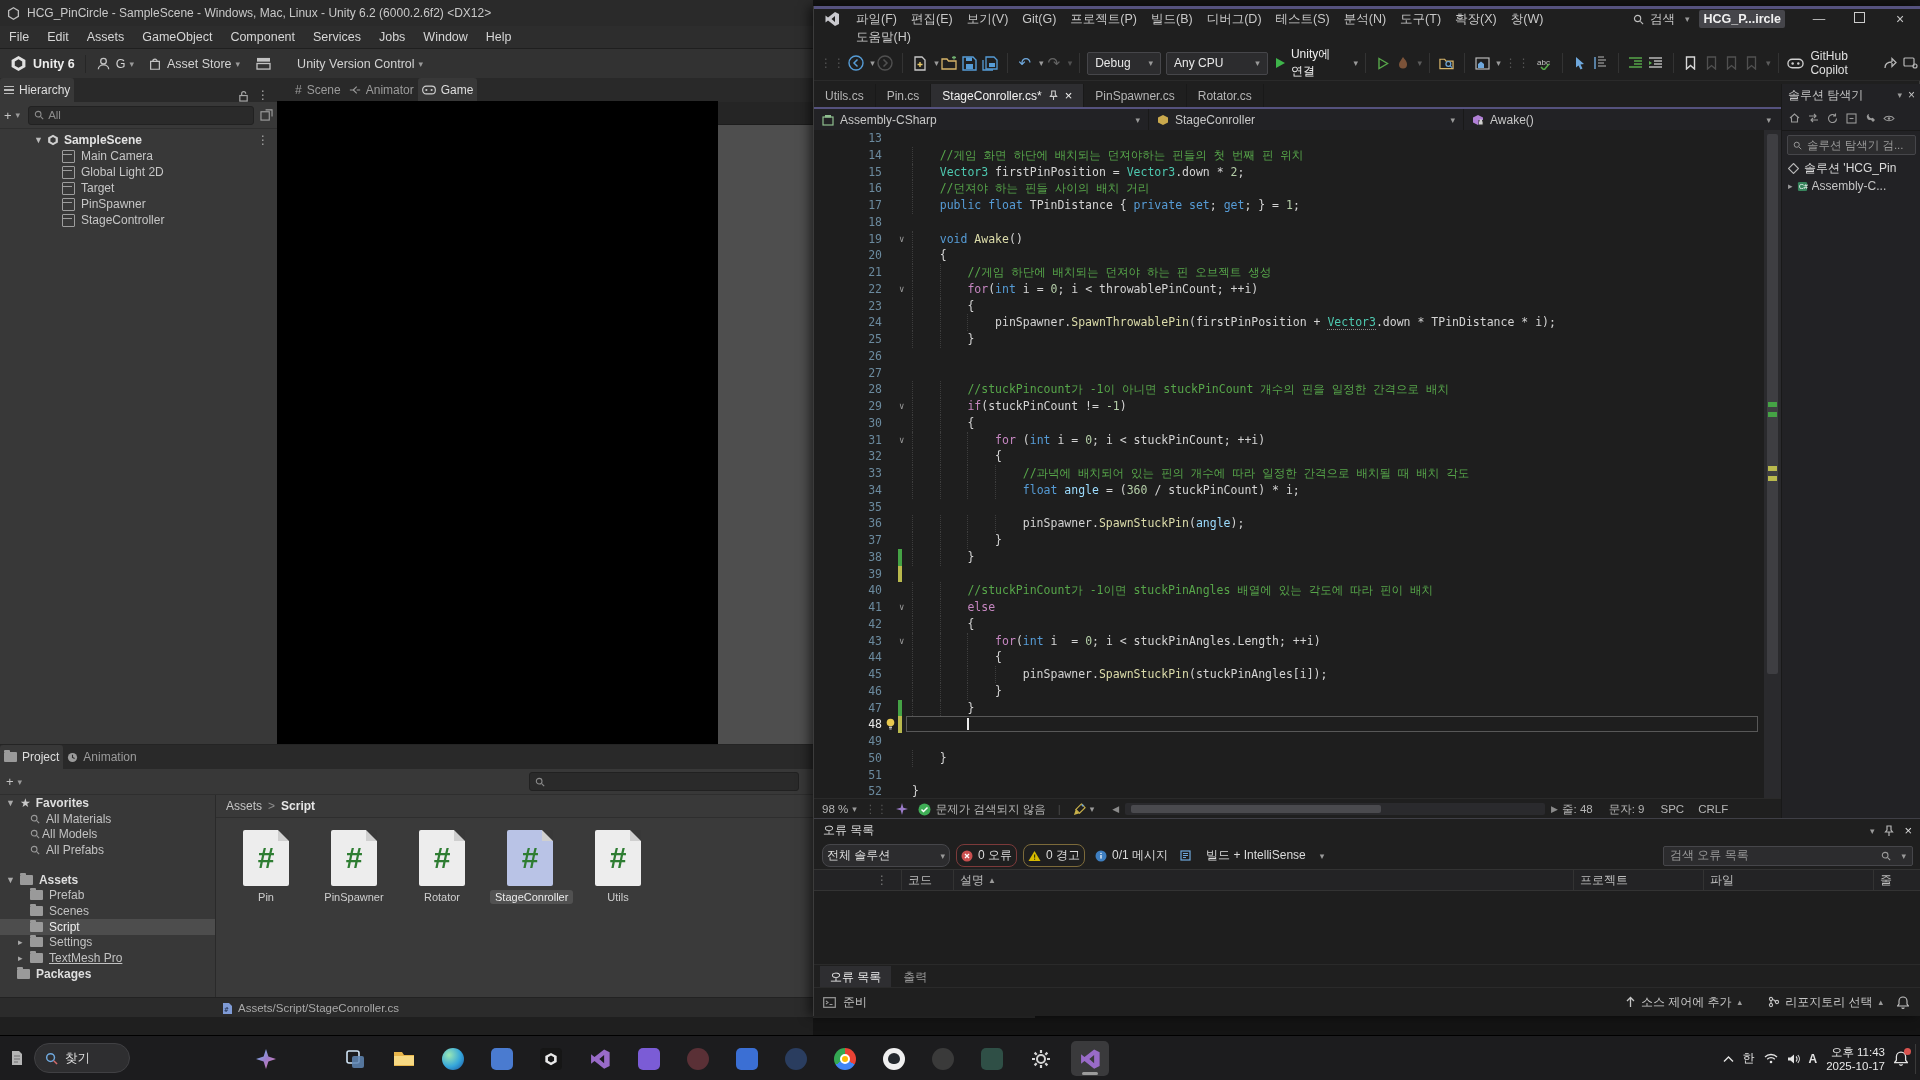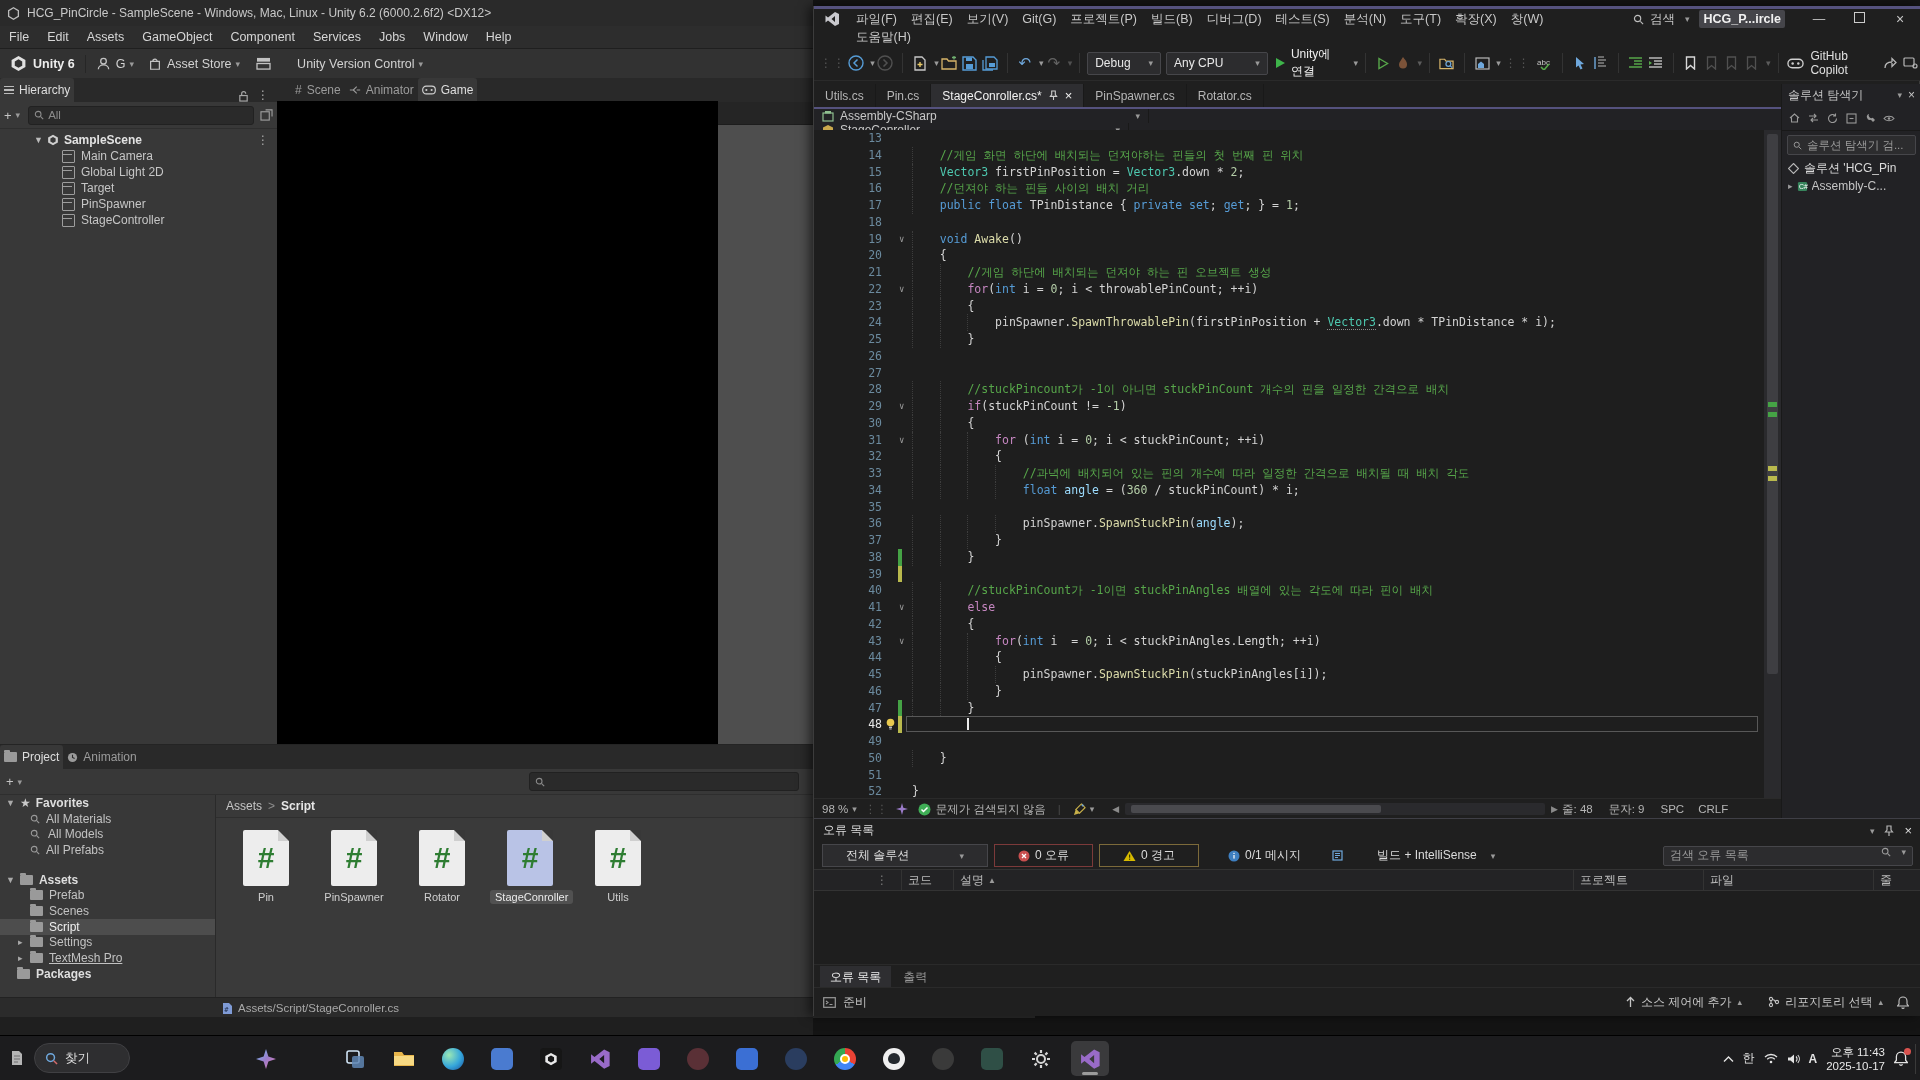--- a/index.html
+++ b/index.html
@@ -55,21 +55,21 @@
   #vs-title{left:0;top:3px;width:1107px;height:37px;background:#1f1f1f;font-size:12.5px;color:#c8c8c8;}
   .vsmenu{padding:0 7px;cursor:default;}
   #vs-toolbar{left:0;top:40px;width:1107px;height:34px;background:#1f1f1f;border-bottom:1px solid #2a2a2a;display:flex;align-items:center;font-size:12px;color:#c8c8c8;}
   .vs-dd{background:#2c2c2e;border:1px solid #46464a;border-radius:2px;height:21px;display:flex;align-items:center;padding:0 7px;gap:14px;font-size:12px;color:#e8e8e8;}
   .tb-sep{width:1px;height:20px;background:#333;margin:0 7px;}
   .tbi{width:20px;height:20px;display:flex;align-items:center;justify-content:center;margin:0 2px;color:#c8c8c8;}
   #vs-tabs{left:0;top:78px;width:1107px;height:23px;background:#1f1f1f;display:flex;align-items:flex-end;font-size:12px;color:#b6b6b6;}
   .vstab{height:23px;display:flex;align-items:center;padding:0 11px;gap:7px;border-right:1px solid #191919;}
   .vstab.active{background:#2e2e31;color:#f2f2f2;}
   #vs-purple{left:0;top:101px;width:1107px;height:2px;background:#55527e;}
-  #vs-nav{left:0;top:103px;width:1107px;height:21px;background:#222225;border-bottom:1px solid #191919;display:flex;font-size:12px;color:#c8c8c8;flex-direction:column;}
+  #vs-nav{left:0;top:103px;width:1107px;height:21px;background:#222225;border-bottom:1px solid #191919;display:flex;font-size:12px;color:#c8c8c8;}
   .navcell{display:flex;align-items:center;gap:6px;padding:0 8px;border-right:1px solid #191919;}
   
   #vs-editor{left:0;top:124px;width:950px;height:668px;background:#1e1e1e;overflow:hidden;}
   .cl{position:relative;height:16.75px;font-family:"DejaVu Sans Mono","Liberation Mono",monospace;font-size:11.5px;line-height:16.75px;white-space:pre;}
   .cl .ln{position:absolute;left:0;width:68px;text-align:right;color:#6b8a9e;}
   .cl.cur .ln{color:#e6e6e6;}
   .cl .bar{position:absolute;left:84px;top:0;bottom:0;width:4px;}
   .cl .bar.g{background:#45a245;}
   .cl .bar.y{background:#b9b94d;}
   .cl .fold{position:absolute;left:85px;top:0;color:#9a9a9a;font-size:9px;}
@@ -78,21 +78,21 @@
   .cl.cur .curbox{position:absolute;left:92px;right:6px;top:0;bottom:1px;border:1px solid #585858;}
   .caret{position:absolute;top:2px;width:1.5px;height:12px;background:#ececec;}
   .c{color:#57A64A}.k{color:#569CD6}.cf{color:#C586C0}.t{color:#4EC9B0}.m{color:#DCDCAA}
   .v{color:#9CDCFE}.n{color:#B5CEA8}.p{color:#d4d4d4}
   .tu{color:#4EC9B0;border-bottom:1px dotted #8a8a8a;}
   #vs-vscroll{left:950px;top:124px;width:17px;height:668px;background:#2a2a2d;}
   
   #vs-estatus{left:0;top:792px;width:1107px;height:20px;background:#1f1f1f;border-top:1px solid #2a2a2a;font-size:11.5px;color:#b5b5b5;display:flex;align-items:center;}
   
   #vs-errors{left:0;top:812px;width:1107px;height:169px;background:#1f1f1f;border-top:1px solid #3f3f46;}
-  .el-btn{display:flex;align-items:center;gap:5px;height:21px;padding:0 23px;border-radius:0;font-size:12px;color:#dcdcdc;text-align:center;}
+  .el-btn{display:flex;align-items:center;gap:5px;height:21px;padding:0 4px;border-radius:8px;font-size:12px;color:#dcdcdc;text-align:center;}
   .el-col{position:absolute;top:0;height:20px;display:flex;align-items:center;font-size:12px;color:#bdbdbd;border-right:1px solid #333;padding-left:6px;box-sizing:border-box;}
   #vs-status{left:0;top:981px;width:1107px;height:28px;background:#1f1f1f;border-top:1px solid #2a2a2a;display:flex;align-items:center;font-size:12px;color:#c5c5c5;}
   
   #vs-se{left:967px;top:78px;width:139px;height:734px;background:#222225;border-left:1px solid #191919;font-size:12px;color:#c5c5c5;}
   .se-ico{width:16px;height:14px;display:flex;align-items:center;justify-content:center;color:#9a9a9a;font-size:11px;}
 
   
   #taskbar{left:0;top:1035px;width:1920px;height:45px;background:#1c1c1e;border-top:1px solid #000;}
   #tb-search{left:34px;top:7px;width:96px;height:30px;background:#2e2e30;border:1px solid #404043;border-radius:15px;display:flex;align-items:center;gap:7px;padding:0 10px;font-size:12.5px;color:#e0e0e0;box-sizing:border-box;}
   .tb-app{position:absolute;top:5px;width:38px;height:35px;border-radius:5px;display:flex;align-items:center;justify-content:center;}
@@ -325,21 +325,21 @@
             </span>
             <span style="margin-left:6px">All Materials</span>
           </div>
           <div class="up-tree-row">
             <span style="margin-left:30px">
               <svg width="10" height="10" viewBox="0 0 12 12">
                 <circle cx="5" cy="5" r="3.4" fill="none" stroke="#9a9a9a" stroke-width="1.3"></circle>
                 <line x1="8" y1="8" x2="11" y2="11" stroke="#9a9a9a" stroke-width="1.3"></line>
               </svg>
             </span>
-            <span style="margin-left:8px">All Models</span>
+            <span style="margin-left:2px">All Models</span>
           </div>
           <div class="up-tree-row">
             <span style="margin-left:30px">
               <svg width="10" height="10" viewBox="0 0 12 12">
                 <circle cx="5" cy="5" r="3.4" fill="none" stroke="#9a9a9a" stroke-width="1.3"></circle>
                 <line x1="8" y1="8" x2="11" y2="11" stroke="#9a9a9a" stroke-width="1.3"></line>
               </svg>
             </span>
             <span style="margin-left:6px">All Prefabs</span>
           </div>
@@ -824,21 +824,21 @@
             <svg width="14" height="13" viewBox="0 0 14 13">
               <rect x="1" y="2" width="9" height="9" fill="none" stroke="#6fa8dc" stroke-width="1.2"></rect>
               <path d="M3 4.5 h5 M3 6.5 h5 M3 8.5 h3" stroke="#6fa8dc" stroke-width="1"></path>
             </svg>
           </span>
         <div class="el-btn" style="gap:10px">
           <span>빌드 + IntelliSense</span>
             <span class="ddv">▾</span>
         </div>
         <div style="flex:1"></div>
-        <div style="width:250px;height:20px;background:#2c2c2e;border:1px solid #46464a;border-radius:2px;display:flex;align-items:flex-start;padding:0 6px;gap:6px;color:#9a9a9a;font-size:12px;box-sizing:border-box">
+        <div style="width:250px;height:20px;background:#2c2c2e;border:1px solid #46464a;border-radius:2px;display:flex;align-items:center;padding:0 6px;gap:6px;color:#9a9a9a;font-size:12px;box-sizing:border-box">
           <span class="trunc" style="flex:1">검색 오류 목록</span>
           <svg width="10" height="10" viewBox="0 0 12 12">
               <circle cx="5" cy="5" r="3.4" fill="none" stroke="#9a9a9a" stroke-width="1.3"></circle>
               <line x1="8" y1="8" x2="11" y2="11" stroke="#9a9a9a" stroke-width="1.3"></line>
             </svg>
           <span class="ddv">▾</span>
         </div>
       </div>
       <div id="el-cols" style="position:relative;height:20px;border-top:1px solid #333;border-bottom:1px solid #333;background:#232325">
           <div class="el-col" style="left:0;width:88px">

